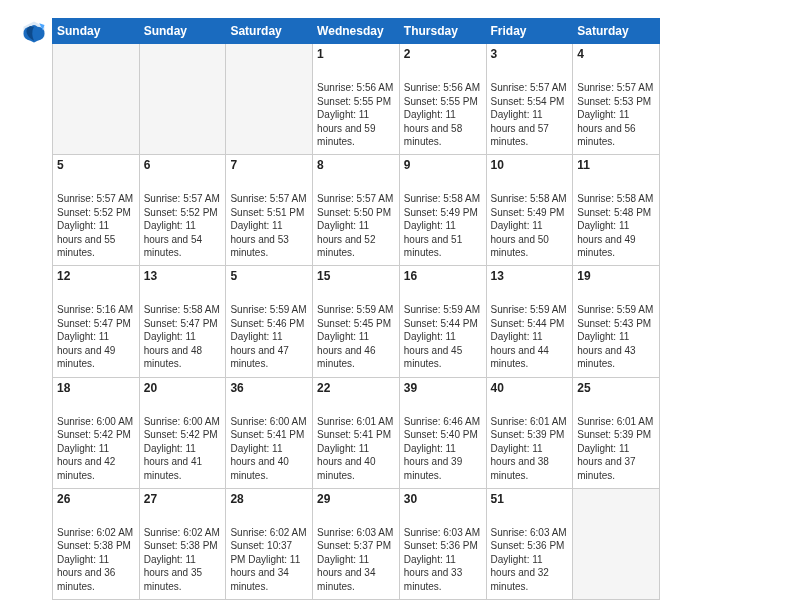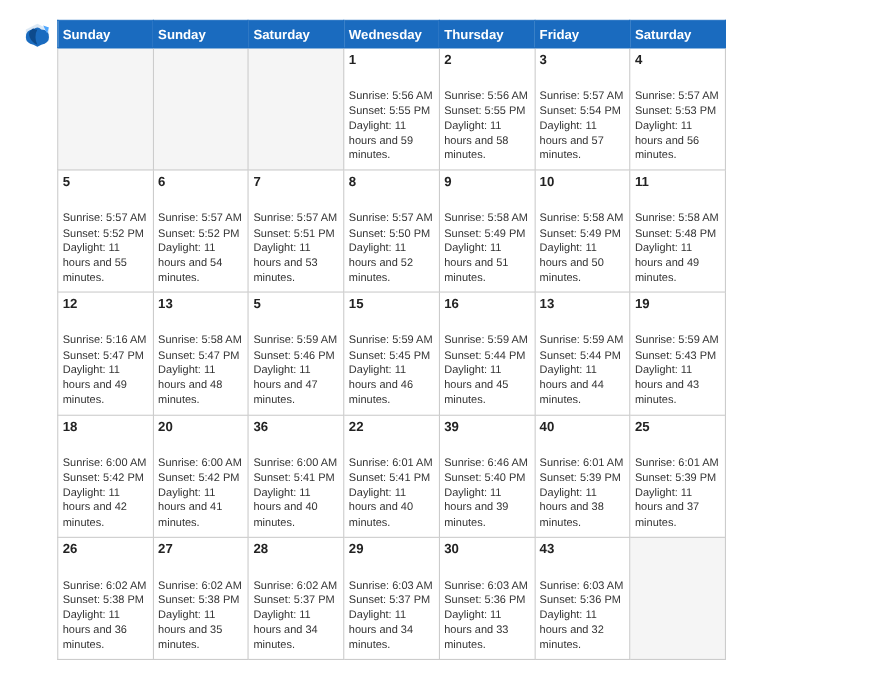--- a/index.html
+++ b/index.html
@@ -329,40 +329,40 @@
           <td>
             <span class="day-num">27</span>
             <div class="cell-text">Sunrise: 6:02 AM
 Sunset: 5:38 PM
 Daylight: 11 hours
 and 35 minutes.</div>
           </td>
           <td>
             <span class="day-num">28</span>
             <div class="cell-text">Sunrise: 6:02 AM
-Sunset: 5:37 PM
+Sunset: 10:37 PM
 Daylight: 11 hours
 and 34 minutes.</div>
           </td>
           <td>
             <span class="day-num">29</span>
             <div class="cell-text">Sunrise: 6:03 AM
 Sunset: 5:37 PM
 Daylight: 11 hours
 and 34 minutes.</div>
           </td>
           <td>
             <span class="day-num">30</span>
             <div class="cell-text">Sunrise: 6:03 AM
 Sunset: 5:36 PM
 Daylight: 11 hours
 and 33 minutes.</div>
           </td>
           <td>
-            <span class="day-num">43</span>
+            <span class="day-num">51</span>
             <div class="cell-text">Sunrise: 6:03 AM
 Sunset: 5:36 PM
 Daylight: 11 hours
 and 32 minutes.</div>
           </td>
           <td class="empty"></td>
         </tr>
       </tbody>
   </table>
 </div>

